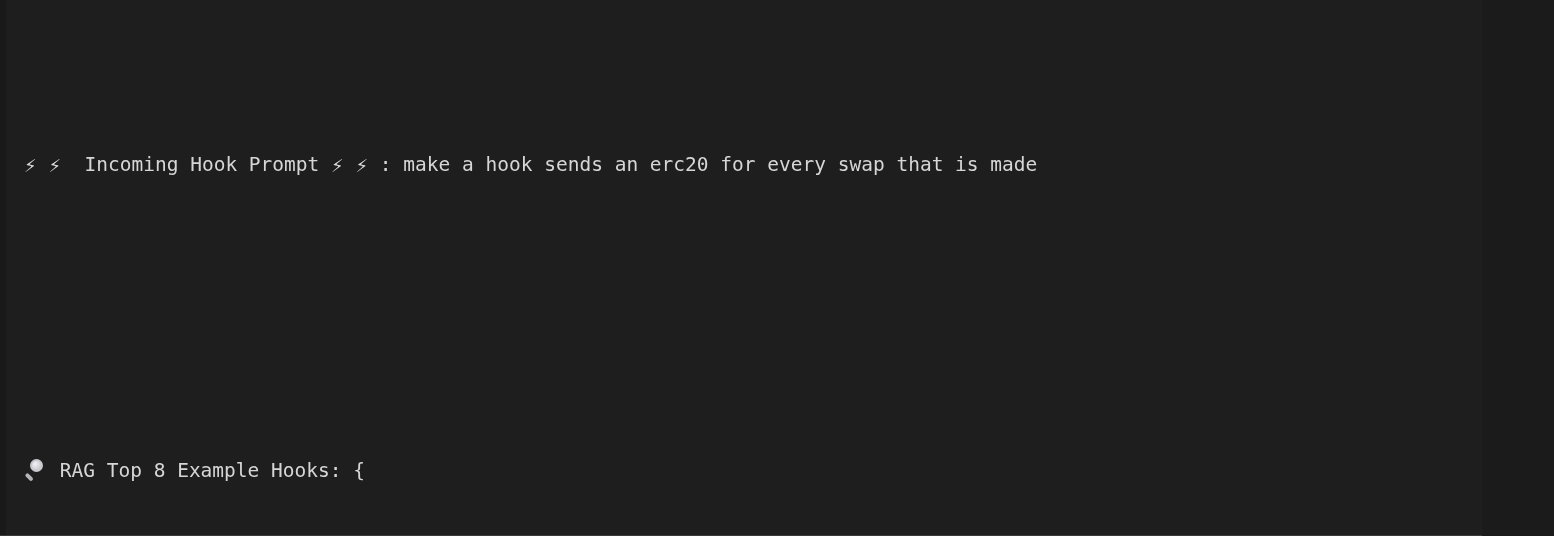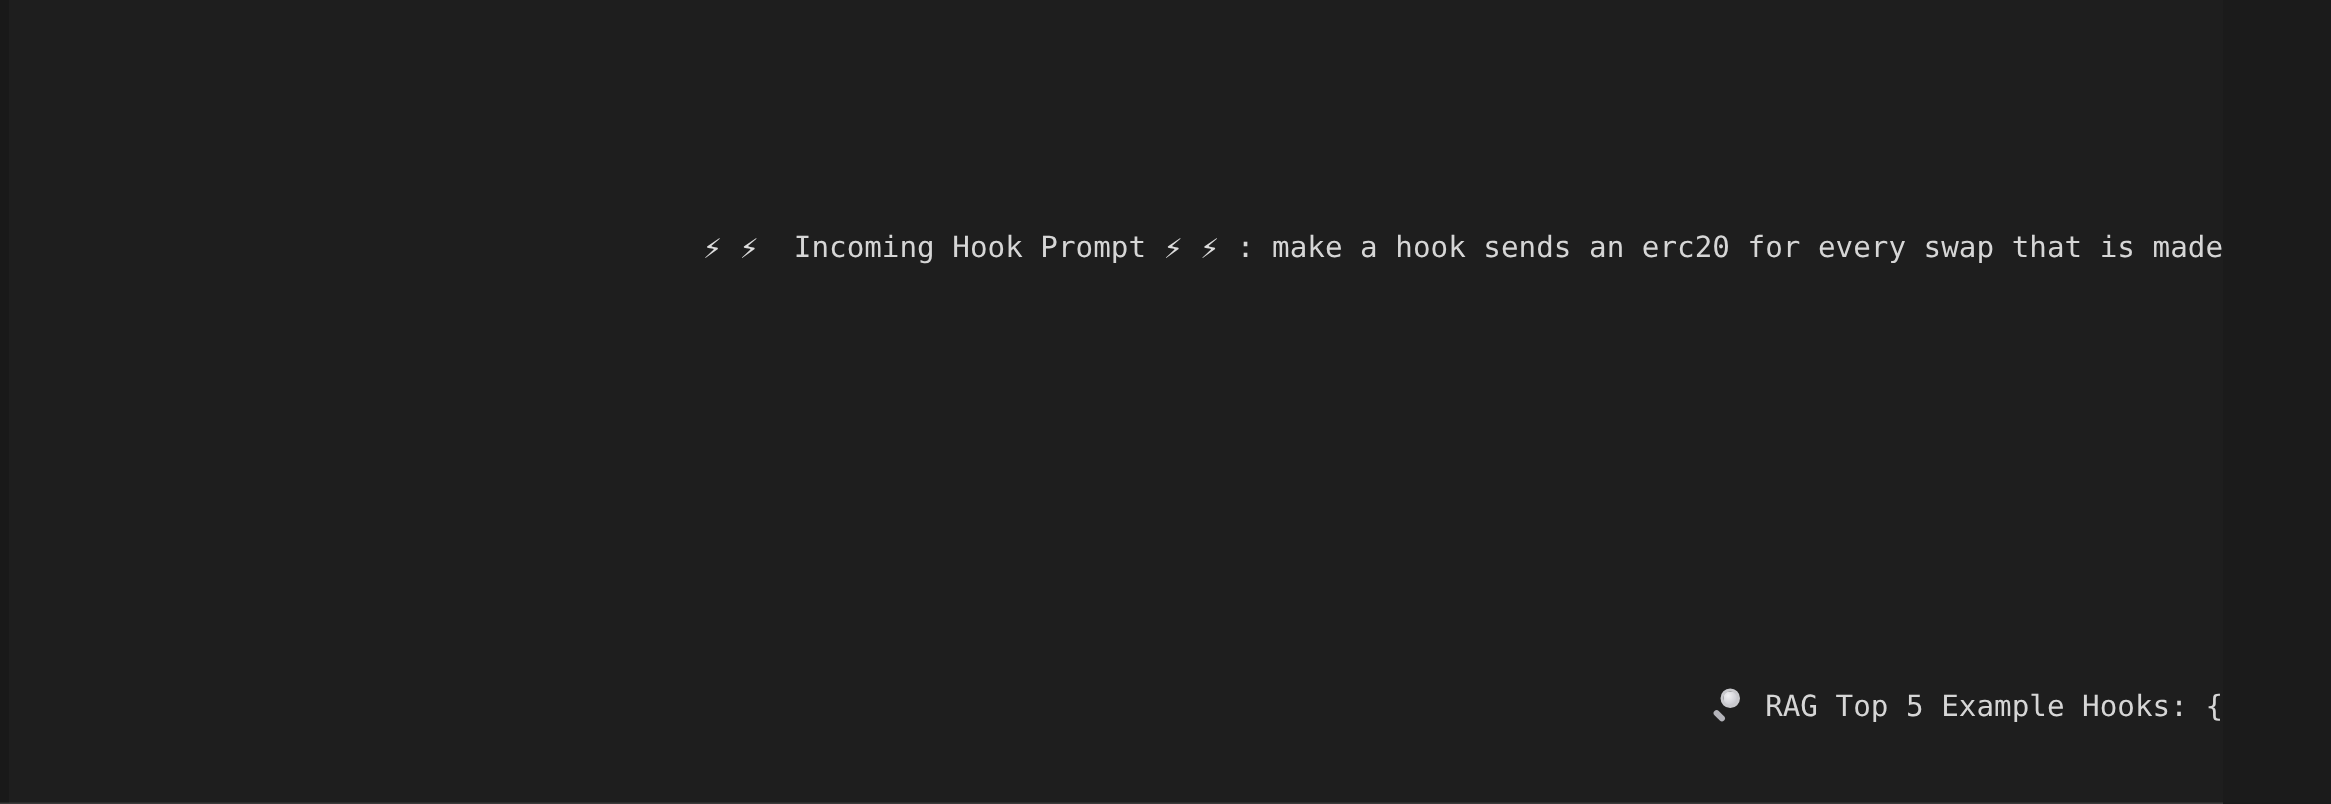--- a/index.html
+++ b/index.html
@@ -15,21 +15,20 @@
     height: 536px;
     box-sizing: border-box;
     background: #1e1e1e;
     border-bottom: 1px solid #3a3a3a;
     overflow: hidden;
     font-family: "DejaVu Sans Mono", "Liberation Mono", monospace;
     font-size: 19.5px;
     line-height: 34px;
     color: #d6d6d6;
     letter-spacing: 0;
-    text-align: right;
   }
 
   
   .gutter {
     position: absolute;
     left: 0;
     top: 0;
     width: 6px;
     height: 100%;
     background: #191919;
@@ -104,21 +103,21 @@
   <div class="gutter"></div>
 
   <div class="content">
 
     
     <div class="line"><span class="glyph-mono">⚡</span> <span class="glyph-mono">⚡</span><span>  Incoming Hook Prompt </span><span class="glyph-mono">⚡</span> <span class="glyph-mono">⚡</span><span> : </span><span>make a hook sends an erc20 for every swap that is made</span></div>
 
     <div class="line blank">&nbsp;</div>
 
     
-    <div class="line"><span class="emoji emoji-magnifier"><span class="lens"></span><span class="handle"></span></span><span> RAG Top 5 Example Hooks: {</span></div>
+    <div class="line"><span class="emoji emoji-magnifier"><span class="lens"></span><span class="handle"></span></span><span> RAG Top 8 Example Hooks: {</span></div>
 
     
     
 
     
 
     
 
     
 

